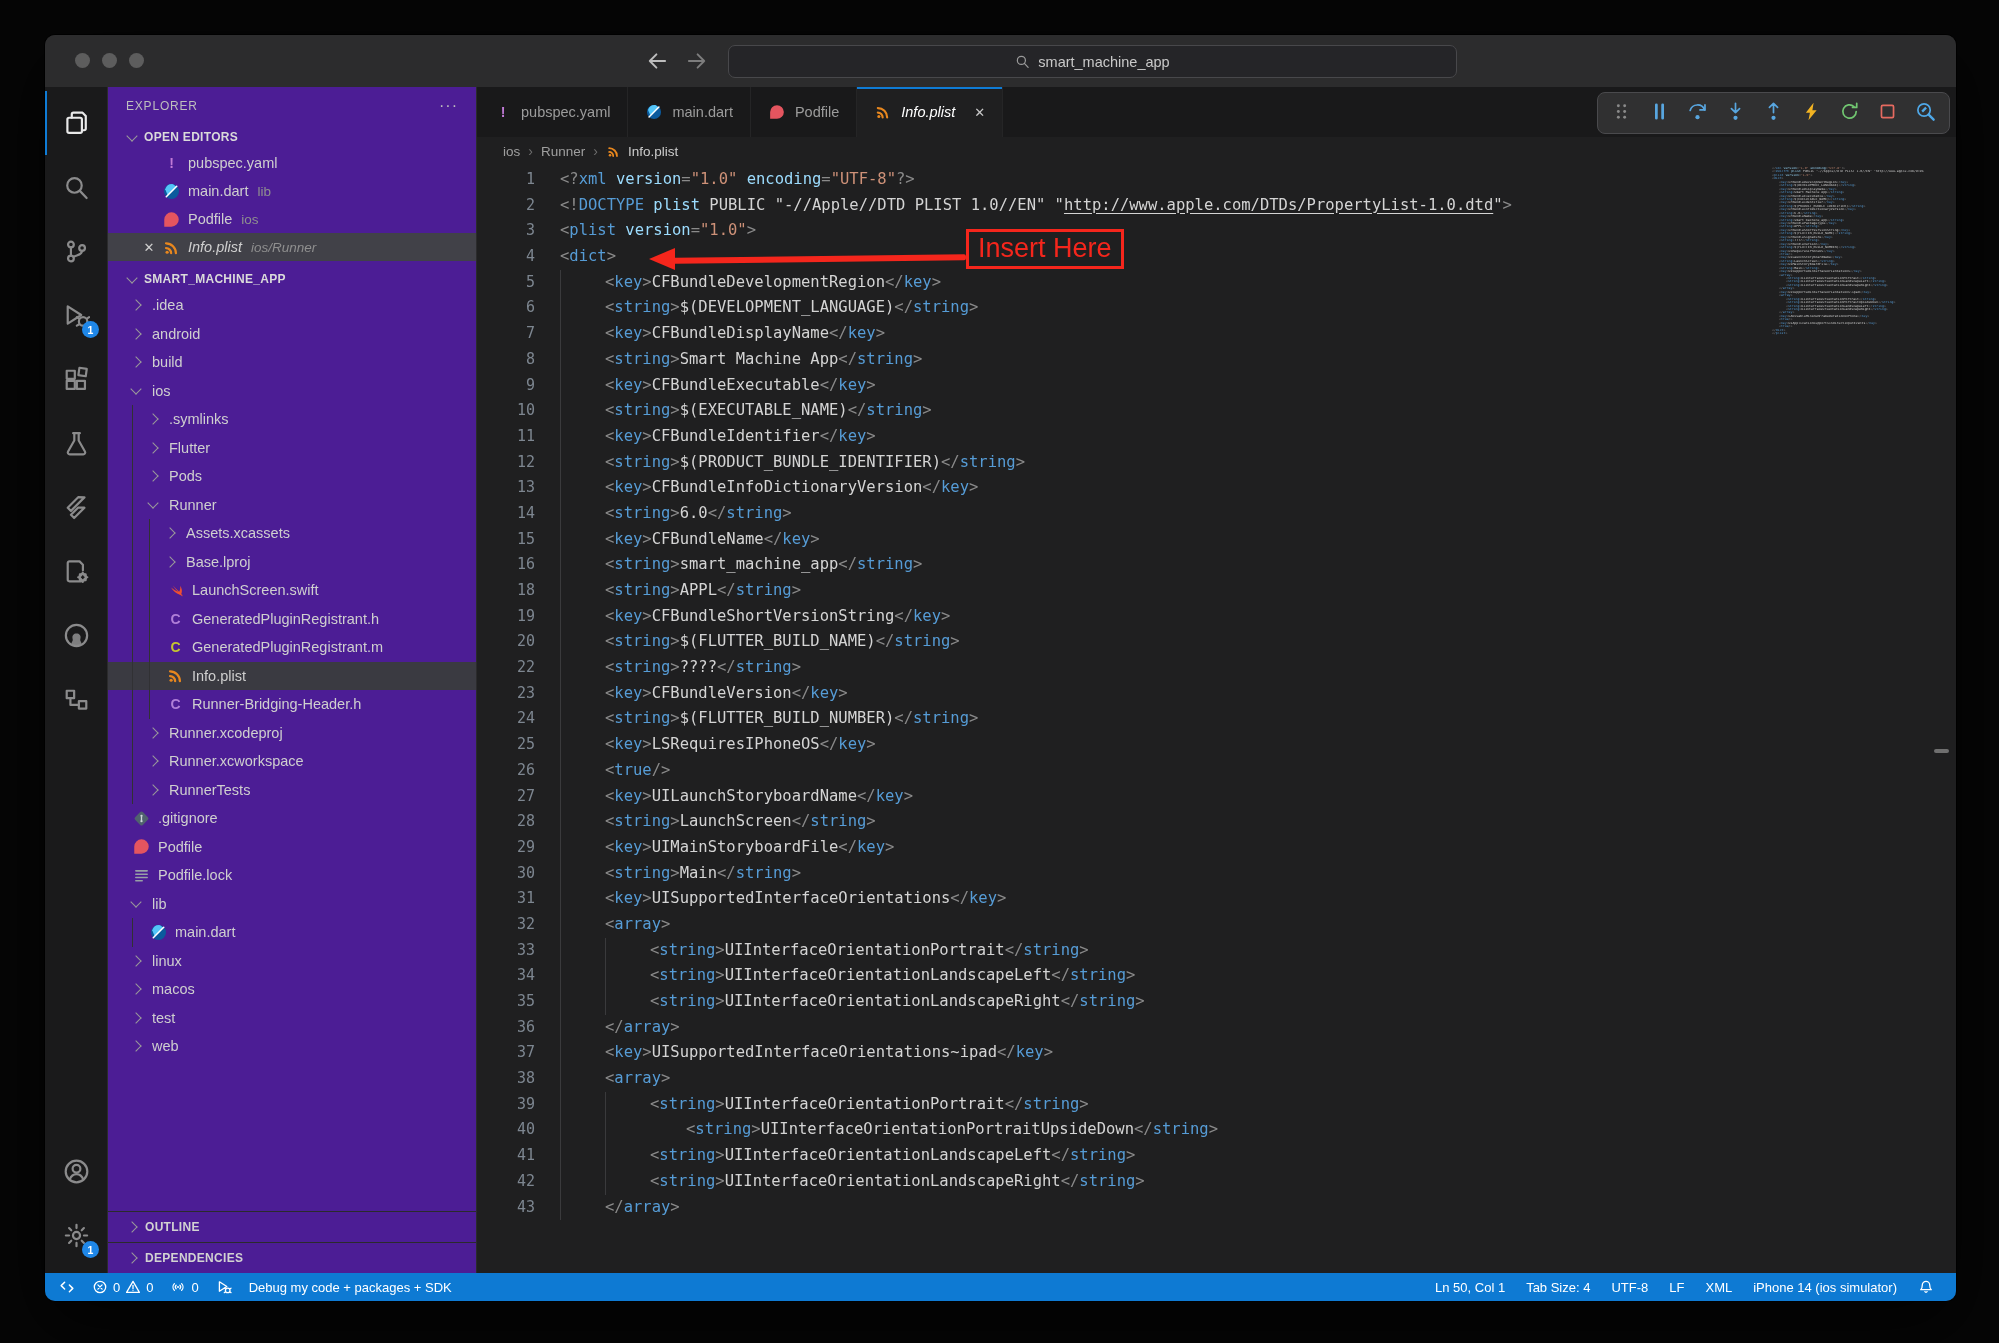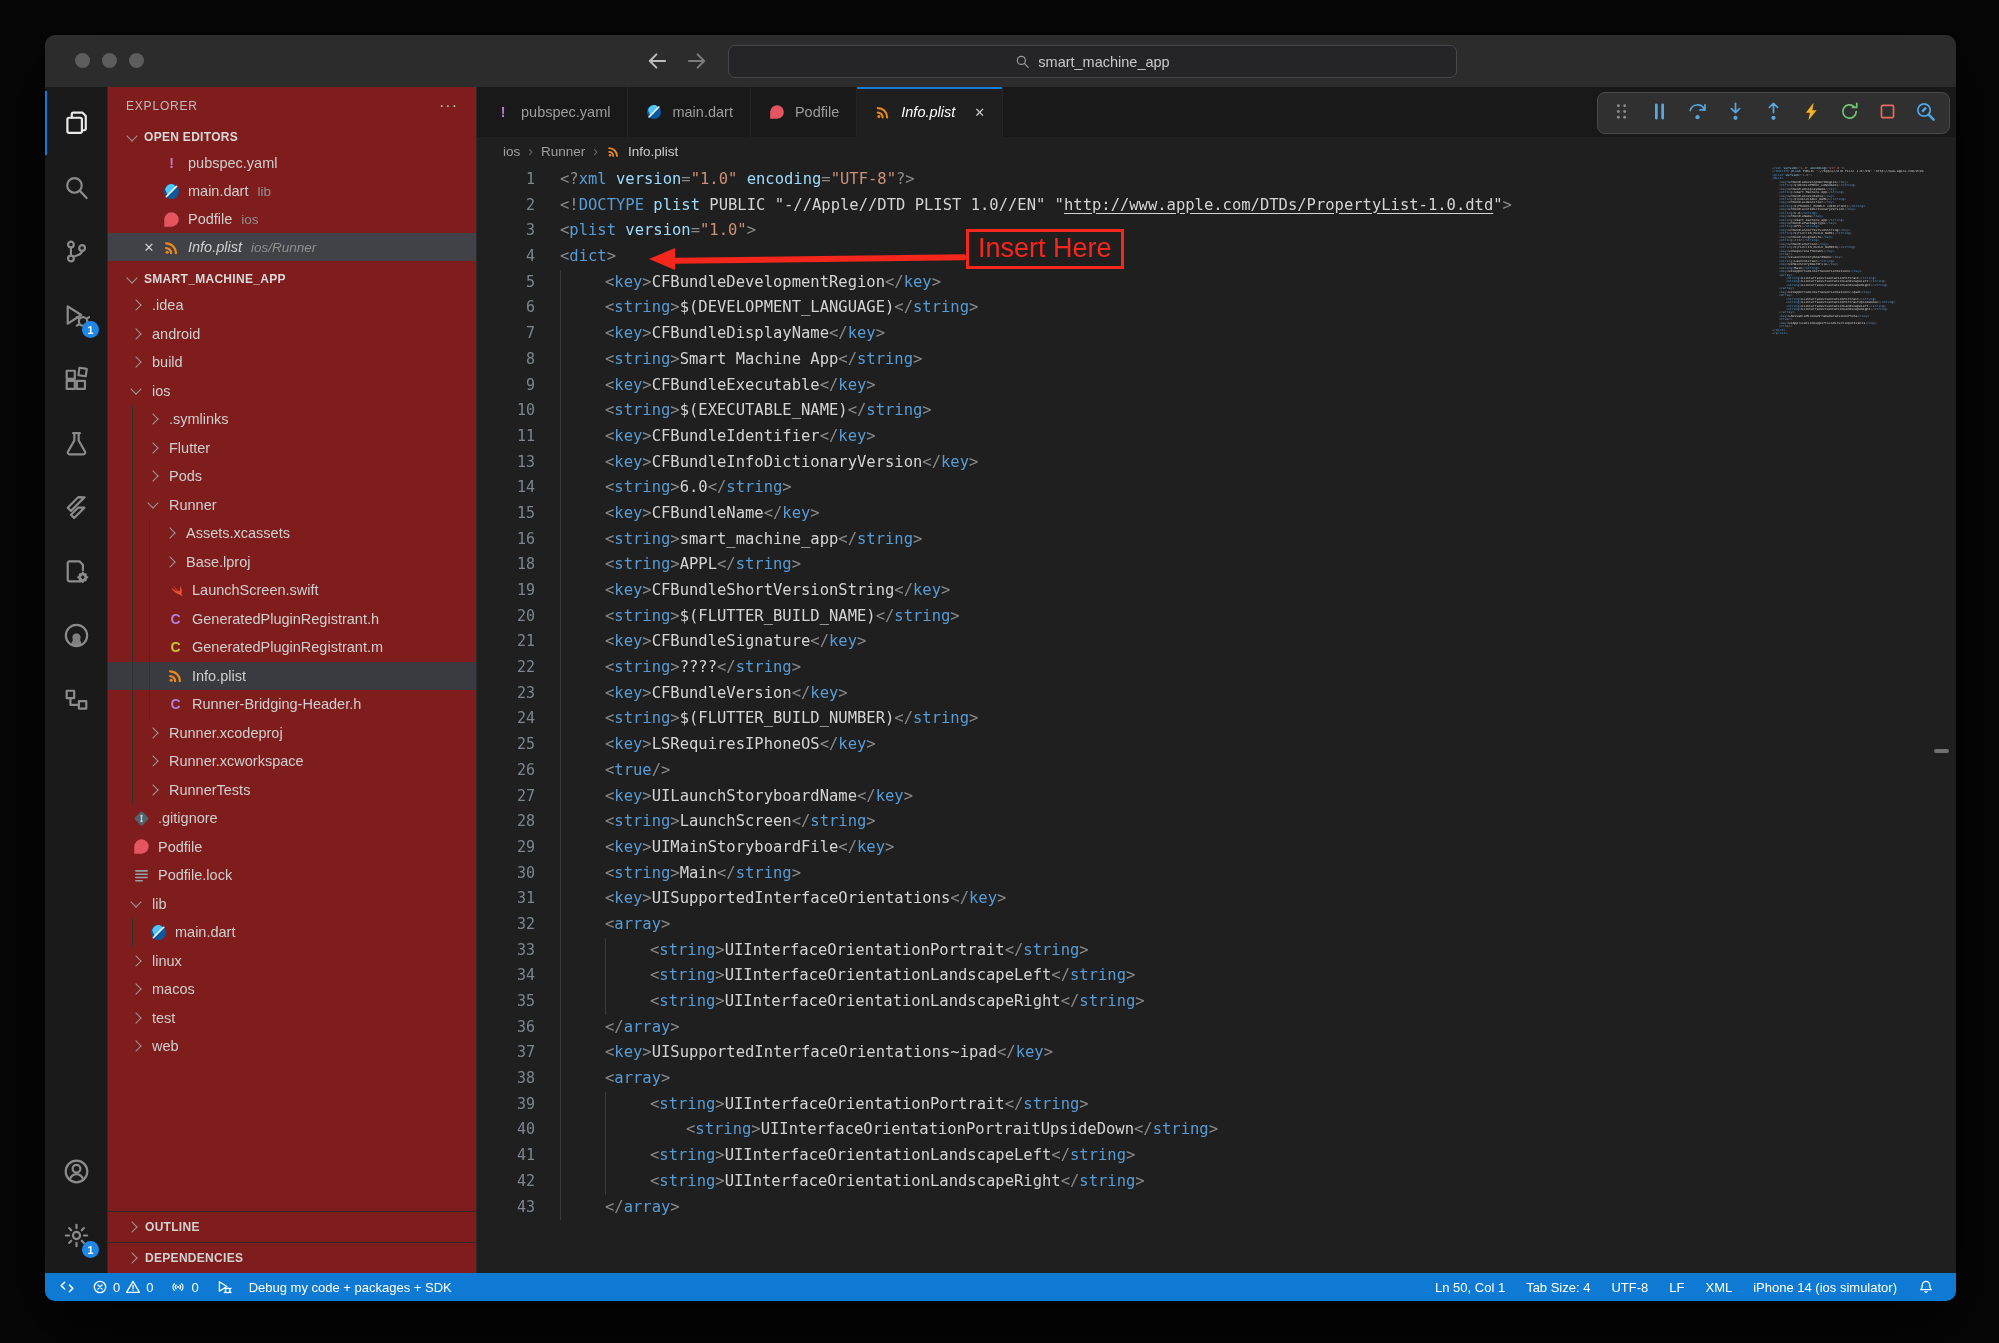--- a/index.html
+++ b/index.html
@@ -22,21 +22,21 @@
   
   .main{flex:1;display:flex;min-height:0;}
   .activitybar{width:62px;background:#1a1a1b;border-right:1px solid #2b2b2c;display:flex;flex-direction:column;padding-top:4px;flex:0 0 auto;}
   .act-item{height:64px;display:flex;align-items:center;justify-content:center;color:#8b8b8c;position:relative;}
   .act-item.active{color:#e9e9e9;box-shadow:inset 2px 0 0 #0f7cd6;}
   .act-item .icon{width:27px;height:27px;}
   .act-bottom{margin-top:auto;padding-bottom:6px;}
   .badge{position:absolute;right:8px;bottom:9px;min-width:17px;height:17px;border-radius:9px;background:#1f87e8;
          color:#fff;font-size:10.5px;display:flex;align-items:center;justify-content:center;font-weight:bold;}
   
-  .sidebar{width:368px;background:#7f1d1d;border-right:1px solid #2b2b2c;display:flex;flex-direction:column;
+  .sidebar{width:368px;background:#4c1d95;border-right:1px solid #2b2b2c;display:flex;flex-direction:column;
            color:#cfcfcf;font-size:14.5px;flex:0 0 auto;min-height:0;}
   .sb-header{height:38px;display:flex;align-items:center;padding:0 18px;color:#bdbdbd;font-size:12px;letter-spacing:.8px;flex:0 0 auto;}
   .sb-header .more{margin-left:auto;color:#bdbdbd;font-size:16px;letter-spacing:1px;}
   .section-h{height:24px;display:flex;align-items:center;gap:8px;font-weight:bold;font-size:12px;color:#dadada;padding-left:20px;flex:0 0 auto;letter-spacing:.3px;}
   .oe-row{height:28px;display:flex;align-items:center;padding-left:28px;}
   .oe-row .close-slot{width:26px;color:#cfcfcf;font-size:13px;text-align:center;}
   .oe-row .icon{width:19px;height:19px;margin-right:7px;flex:none;}
   .oe-row .path{color:#8f8f8f;margin-left:9px;font-size:13.5px;}
   .oe-row.selected{background:#414148;}
   .oe-row.preview .fname,.oe-row.preview .path{font-style:italic;}
@@ -628,28 +628,28 @@
             <div class="line"><span class="ln">2</span><span style="white-space: pre;"><span class="s-p">&lt;!</span><span class="s-t">DOCTYPE</span><span class="s-x"> </span><span class="s-a">plist</span><span class="s-x"> PUBLIC "-//Apple//DTD PLIST 1.0//EN" "</span><span class="s-u">http://www.apple.com/DTDs/PropertyList-1.0.dtd</span><span class="s-x">"</span><span class="s-p">&gt;</span></span></div>
             <div class="line"><span class="ln">3</span><span style="white-space: pre;"><span class="s-p">&lt;</span><span class="s-t">plist</span><span class="s-x"> </span><span class="s-a">version</span><span class="s-p">=</span><span class="s-v">"1.0"</span><span class="s-p">&gt;</span></span></div>
             <div class="line"><span class="ln">4</span><span style="white-space: pre;"><span class="s-p">&lt;</span><span class="s-t">dict</span><span class="s-p">&gt;</span></span></div>
             <div class="line"><span class="ln">5</span><span class="ig"></span><span style="white-space: pre;"><span class="s-p">&lt;</span><span class="s-t">key</span><span class="s-p">&gt;</span><span class="s-x">CFBundleDevelopmentRegion</span><span class="s-p">&lt;/</span><span class="s-t">key</span><span class="s-p">&gt;</span></span></div>
             <div class="line"><span class="ln">6</span><span class="ig"></span><span style="white-space: pre;"><span class="s-p">&lt;</span><span class="s-t">string</span><span class="s-p">&gt;</span><span class="s-x">$(DEVELOPMENT_LANGUAGE)</span><span class="s-p">&lt;/</span><span class="s-t">string</span><span class="s-p">&gt;</span></span></div>
             <div class="line"><span class="ln">7</span><span class="ig"></span><span style="white-space: pre;"><span class="s-p">&lt;</span><span class="s-t">key</span><span class="s-p">&gt;</span><span class="s-x">CFBundleDisplayName</span><span class="s-p">&lt;/</span><span class="s-t">key</span><span class="s-p">&gt;</span></span></div>
             <div class="line"><span class="ln">8</span><span class="ig"></span><span style="white-space: pre;"><span class="s-p">&lt;</span><span class="s-t">string</span><span class="s-p">&gt;</span><span class="s-x">Smart Machine App</span><span class="s-p">&lt;/</span><span class="s-t">string</span><span class="s-p">&gt;</span></span></div>
             <div class="line"><span class="ln">9</span><span class="ig"></span><span style="white-space: pre;"><span class="s-p">&lt;</span><span class="s-t">key</span><span class="s-p">&gt;</span><span class="s-x">CFBundleExecutable</span><span class="s-p">&lt;/</span><span class="s-t">key</span><span class="s-p">&gt;</span></span></div>
             <div class="line"><span class="ln">10</span><span class="ig"></span><span style="white-space: pre;"><span class="s-p">&lt;</span><span class="s-t">string</span><span class="s-p">&gt;</span><span class="s-x">$(EXECUTABLE_NAME)</span><span class="s-p">&lt;/</span><span class="s-t">string</span><span class="s-p">&gt;</span></span></div>
             <div class="line"><span class="ln">11</span><span class="ig"></span><span style="white-space: pre;"><span class="s-p">&lt;</span><span class="s-t">key</span><span class="s-p">&gt;</span><span class="s-x">CFBundleIdentifier</span><span class="s-p">&lt;/</span><span class="s-t">key</span><span class="s-p">&gt;</span></span></div>
+            <div class="line"><span class="ln">12</span><span class="ig"></span><span style="white-space: pre;"><span class="s-p">&lt;</span><span class="s-t">string</span><span class="s-p">&gt;</span><span class="s-x">$(PRODUCT_BUNDLE_IDENTIFIER)</span><span class="s-p">&lt;/</span><span class="s-t">string</span><span class="s-p">&gt;</span></span></div>
             <div class="line"><span class="ln">13</span><span class="ig"></span><span style="white-space: pre;"><span class="s-p">&lt;</span><span class="s-t">key</span><span class="s-p">&gt;</span><span class="s-x">CFBundleInfoDictionaryVersion</span><span class="s-p">&lt;/</span><span class="s-t">key</span><span class="s-p">&gt;</span></span></div>
             <div class="line"><span class="ln">14</span><span class="ig"></span><span style="white-space: pre;"><span class="s-p">&lt;</span><span class="s-t">string</span><span class="s-p">&gt;</span><span class="s-x">6.0</span><span class="s-p">&lt;/</span><span class="s-t">string</span><span class="s-p">&gt;</span></span></div>
             <div class="line"><span class="ln">15</span><span class="ig"></span><span style="white-space: pre;"><span class="s-p">&lt;</span><span class="s-t">key</span><span class="s-p">&gt;</span><span class="s-x">CFBundleName</span><span class="s-p">&lt;/</span><span class="s-t">key</span><span class="s-p">&gt;</span></span></div>
             <div class="line"><span class="ln">16</span><span class="ig"></span><span style="white-space: pre;"><span class="s-p">&lt;</span><span class="s-t">string</span><span class="s-p">&gt;</span><span class="s-x">smart_machine_app</span><span class="s-p">&lt;/</span><span class="s-t">string</span><span class="s-p">&gt;</span></span></div>
             <div class="line"><span class="ln">18</span><span class="ig"></span><span style="white-space: pre;"><span class="s-p">&lt;</span><span class="s-t">string</span><span class="s-p">&gt;</span><span class="s-x">APPL</span><span class="s-p">&lt;/</span><span class="s-t">string</span><span class="s-p">&gt;</span></span></div>
             <div class="line"><span class="ln">19</span><span class="ig"></span><span style="white-space: pre;"><span class="s-p">&lt;</span><span class="s-t">key</span><span class="s-p">&gt;</span><span class="s-x">CFBundleShortVersionString</span><span class="s-p">&lt;/</span><span class="s-t">key</span><span class="s-p">&gt;</span></span></div>
             <div class="line"><span class="ln">20</span><span class="ig"></span><span style="white-space: pre; text-align: center;"><span class="s-p">&lt;</span><span class="s-t">string</span><span class="s-p">&gt;</span><span class="s-x">$(FLUTTER_BUILD_NAME)</span><span class="s-p">&lt;/</span><span class="s-t">string</span><span class="s-p">&gt;</span></span></div>
-            <div class="line"><span class="ln">21</span><span class="ig"></span><span style="white-space: pre;"><span class="s-p">&lt;</span><span class="s-t">key</span><span class="s-p">&gt;</span><span class="s-x">CFBundleSignature</span><span class="s-p">&lt;/</span><span class="s-t">key</span><span class="s-p">&gt;</span></span></div>
             <div class="line"><span class="ln">22</span><span class="ig"></span><span style="white-space: pre;"><span class="s-p">&lt;</span><span class="s-t">string</span><span class="s-p">&gt;</span><span class="s-x">????</span><span class="s-p">&lt;/</span><span class="s-t">string</span><span class="s-p">&gt;</span></span></div>
             <div class="line"><span class="ln">23</span><span class="ig"></span><span style="white-space: pre;"><span class="s-p">&lt;</span><span class="s-t">key</span><span class="s-p">&gt;</span><span class="s-x">CFBundleVersion</span><span class="s-p">&lt;/</span><span class="s-t">key</span><span class="s-p">&gt;</span></span></div>
             <div class="line"><span class="ln">24</span><span class="ig"></span><span style="white-space: pre;"><span class="s-p">&lt;</span><span class="s-t">string</span><span class="s-p">&gt;</span><span class="s-x">$(FLUTTER_BUILD_NUMBER)</span><span class="s-p">&lt;/</span><span class="s-t">string</span><span class="s-p">&gt;</span></span></div>
             <div class="line"><span class="ln">25</span><span class="ig"></span><span style="white-space: pre;"><span class="s-p">&lt;</span><span class="s-t">key</span><span class="s-p">&gt;</span><span class="s-x">LSRequiresIPhoneOS</span><span class="s-p">&lt;/</span><span class="s-t">key</span><span class="s-p">&gt;</span></span></div>
             <div class="line"><span class="ln">26</span><span class="ig"></span><span style="white-space: pre;"><span class="s-p">&lt;</span><span class="s-t">true</span><span class="s-p">/&gt;</span></span></div>
             <div class="line"><span class="ln">27</span><span class="ig"></span><span style="white-space: pre;"><span class="s-p">&lt;</span><span class="s-t">key</span><span class="s-p">&gt;</span><span class="s-x">UILaunchStoryboardName</span><span class="s-p">&lt;/</span><span class="s-t">key</span><span class="s-p">&gt;</span></span></div>
             <div class="line"><span class="ln">28</span><span class="ig"></span><span style="white-space: pre;"><span class="s-p">&lt;</span><span class="s-t">string</span><span class="s-p">&gt;</span><span class="s-x">LaunchScreen</span><span class="s-p">&lt;/</span><span class="s-t">string</span><span class="s-p">&gt;</span></span></div>
             <div class="line"><span class="ln">29</span><span class="ig"></span><span style="white-space: pre;"><span class="s-p">&lt;</span><span class="s-t">key</span><span class="s-p">&gt;</span><span class="s-x">UIMainStoryboardFile</span><span class="s-p">&lt;/</span><span class="s-t">key</span><span class="s-p">&gt;</span></span></div>
             <div class="line"><span class="ln">30</span><span class="ig"></span><span style="white-space: pre;"><span class="s-p">&lt;</span><span class="s-t">string</span><span class="s-p">&gt;</span><span class="s-x">Main</span><span class="s-p">&lt;/</span><span class="s-t">string</span><span class="s-p">&gt;</span></span></div>
             <div class="line"><span class="ln">31</span><span class="ig"></span><span style="white-space: pre;"><span class="s-p">&lt;</span><span class="s-t">key</span><span class="s-p">&gt;</span><span class="s-x">UISupportedInterfaceOrientations</span><span class="s-p">&lt;/</span><span class="s-t">key</span><span class="s-p">&gt;</span></span></div>

